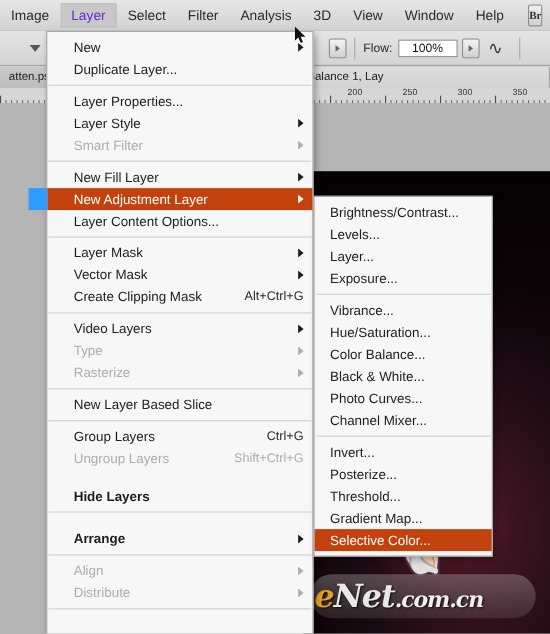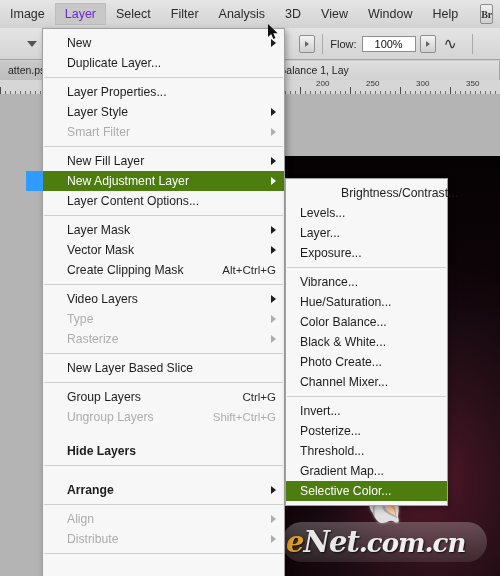--- a/index.html
+++ b/index.html
@@ -120,21 +120,21 @@
   }
   .wm .logo{
     position:absolute;left:4px;top:34px;
     font-family:"DejaVu Serif","Liberation Serif",serif;
     font-size:29px;font-weight:bold;font-style:italic;
     letter-spacing:-1px;line-height:32px;
     color:#e8e8e8;
     text-shadow:1px 1px 2px rgba(0,0,0,.8);
   }
   .wm .logo .e{color:#e0a024;}
-  .wm .logo .dom{font-size:26px;color:#efefef;}
+  .wm .logo .dom{font-size:20px;color:#efefef;}
   .wm .logoplate{
     position:absolute;left:0px;top:30px;width:205px;height:40px;
     background:linear-gradient(to bottom, rgba(215,212,212,.30), rgba(140,136,136,.20));
     border-radius:20px;
   }
 
   
   .menupanel{
     position:absolute;background:#f7f7f7;
     border:1px solid #a0a0a0;
@@ -144,21 +144,21 @@
   #layer-menu{left:42px;top:28px;width:243px;}
   #adj-submenu{left:285px;top:178px;width:163px;}
 
   .mrow{
     position:relative;display:flex;align-items:center;
     height:20px;padding:0 8px 0 24px;box-sizing:border-box;
     font-size:12.2px;color:#1d1d1d;white-space:nowrap;
   }
   .mrow.bold{font-weight:bold;margin-top:14px;}
   .mrow.dis{color:#adadad;}
-  .mrow.sel{background:#4d7c0f;color:#fff;}
+  .mrow.sel{background:#c2410c;color:#fff;}
   .mrow .lbl{flex:0 0 auto;}
   .mrow .sc{margin-left:auto;padding-left:18px;font-size:11.5px;color:#2b2b2b;}
   .mrow.dis .sc{color:#adadad;}
   .mrow .sub{
     position:absolute;right:8px;top:50%;margin-top:-4px;
     width:0;height:0;border-top:4px solid transparent;border-bottom:4px solid transparent;
     border-left:5px solid #1d1d1d;
   }
   .mrow.dis .sub{border-left-color:#adadad;}
   .mrow.sel .sub{border-left-color:#fff;}
@@ -430,21 +430,21 @@
       </div>
       <div class="mrow dis" style="padding-left: 24px;">
         <span class="lbl">Distribute</span>
         <span class="sub"></span>
       </div>
       <div class="msep"></div>
       <div class="mrow dis" style="padding-left: 24px;"></div>
     </div>
 
   <div class="menupanel" id="adj-submenu">
-      <div class="mrow" style="padding-left: 14px; margin-left: 41px;">
+      <div class="mrow" style="padding-left: 14px;">
         <span class="lbl">Brightness/Contrast...</span>
       </div>
       <div class="mrow" style="padding-left: 14px;">
         <span class="lbl">Levels...</span>
       </div>
       <div class="mrow" style="padding-left: 14px;">
         <span class="lbl">Layer...</span>
       </div>
       <div class="mrow" style="padding-left: 14px;">
         <span class="lbl">Exposure...</span>
@@ -456,21 +456,21 @@
       <div class="mrow" style="padding-left: 14px;">
         <span class="lbl">Hue/Saturation...</span>
       </div>
       <div class="mrow" style="padding-left: 14px;">
         <span class="lbl">Color Balance...</span>
       </div>
       <div class="mrow" style="padding-left: 14px;">
         <span class="lbl">Black &amp; White...</span>
       </div>
       <div class="mrow" style="padding-left: 14px;">
-        <span class="lbl">Photo Create...</span>
+        <span class="lbl">Photo Curves...</span>
       </div>
       <div class="mrow" style="padding-left: 14px;">
         <span class="lbl">Channel Mixer...</span>
       </div>
       <div class="msep"></div>
       <div class="mrow" style="padding-left: 14px;">
         <span class="lbl">Invert...</span>
       </div>
       <div class="mrow" style="padding-left: 14px;">
         <span class="lbl">Posterize...</span>

